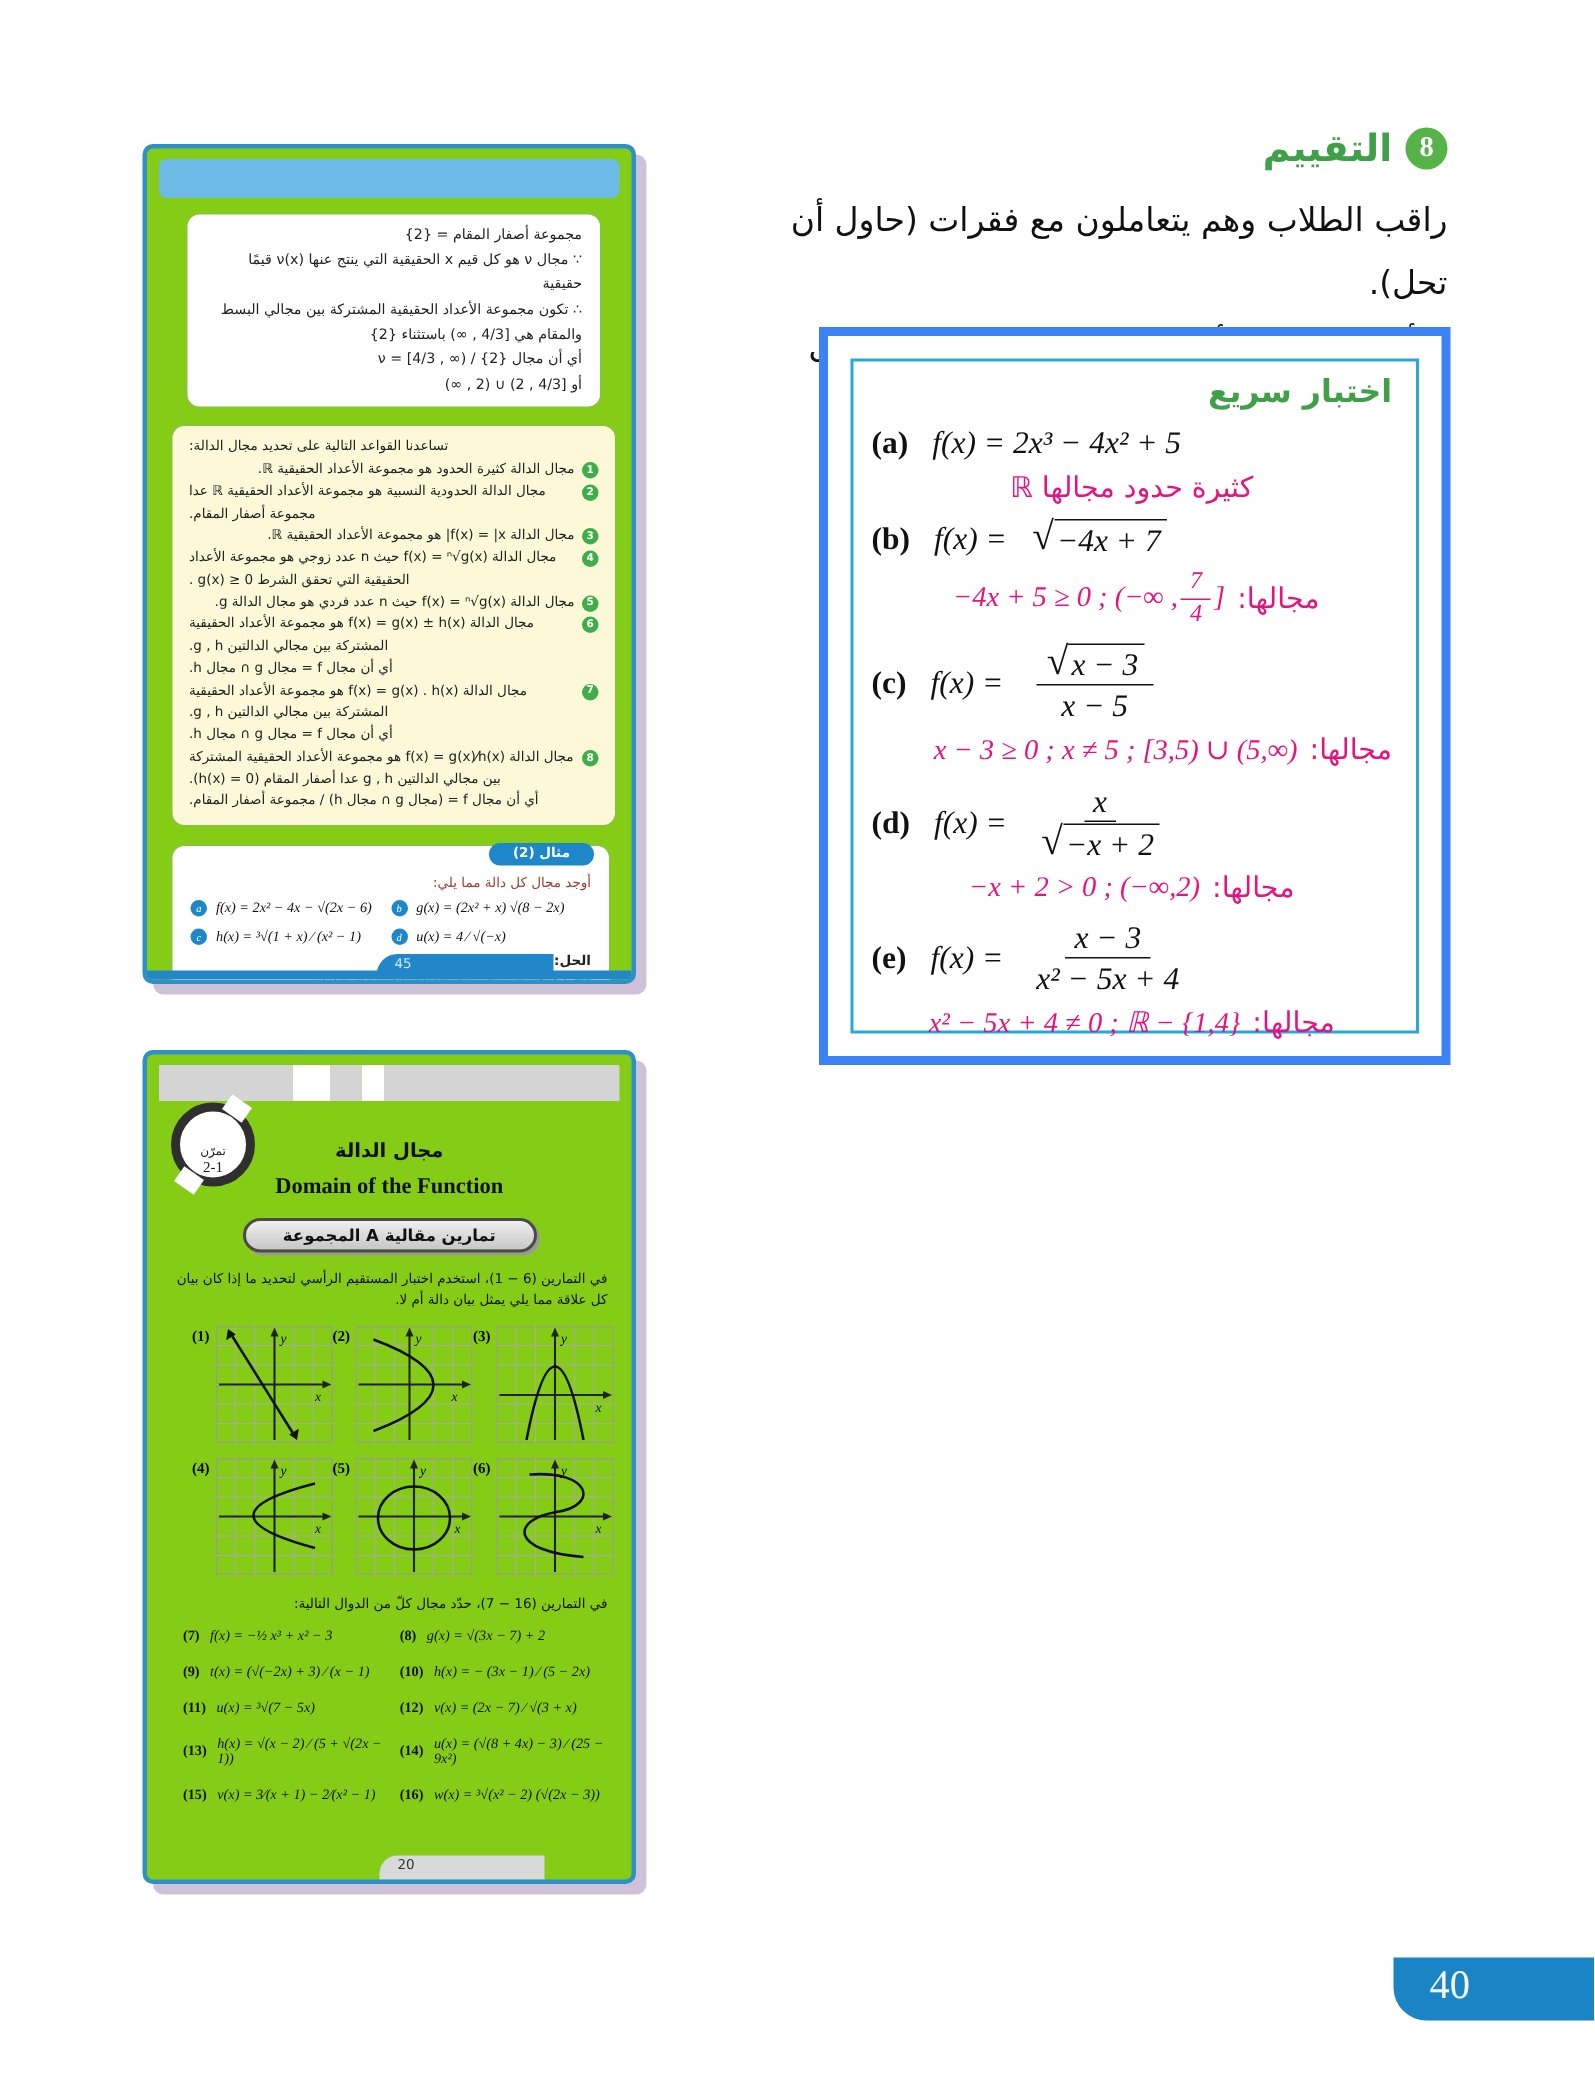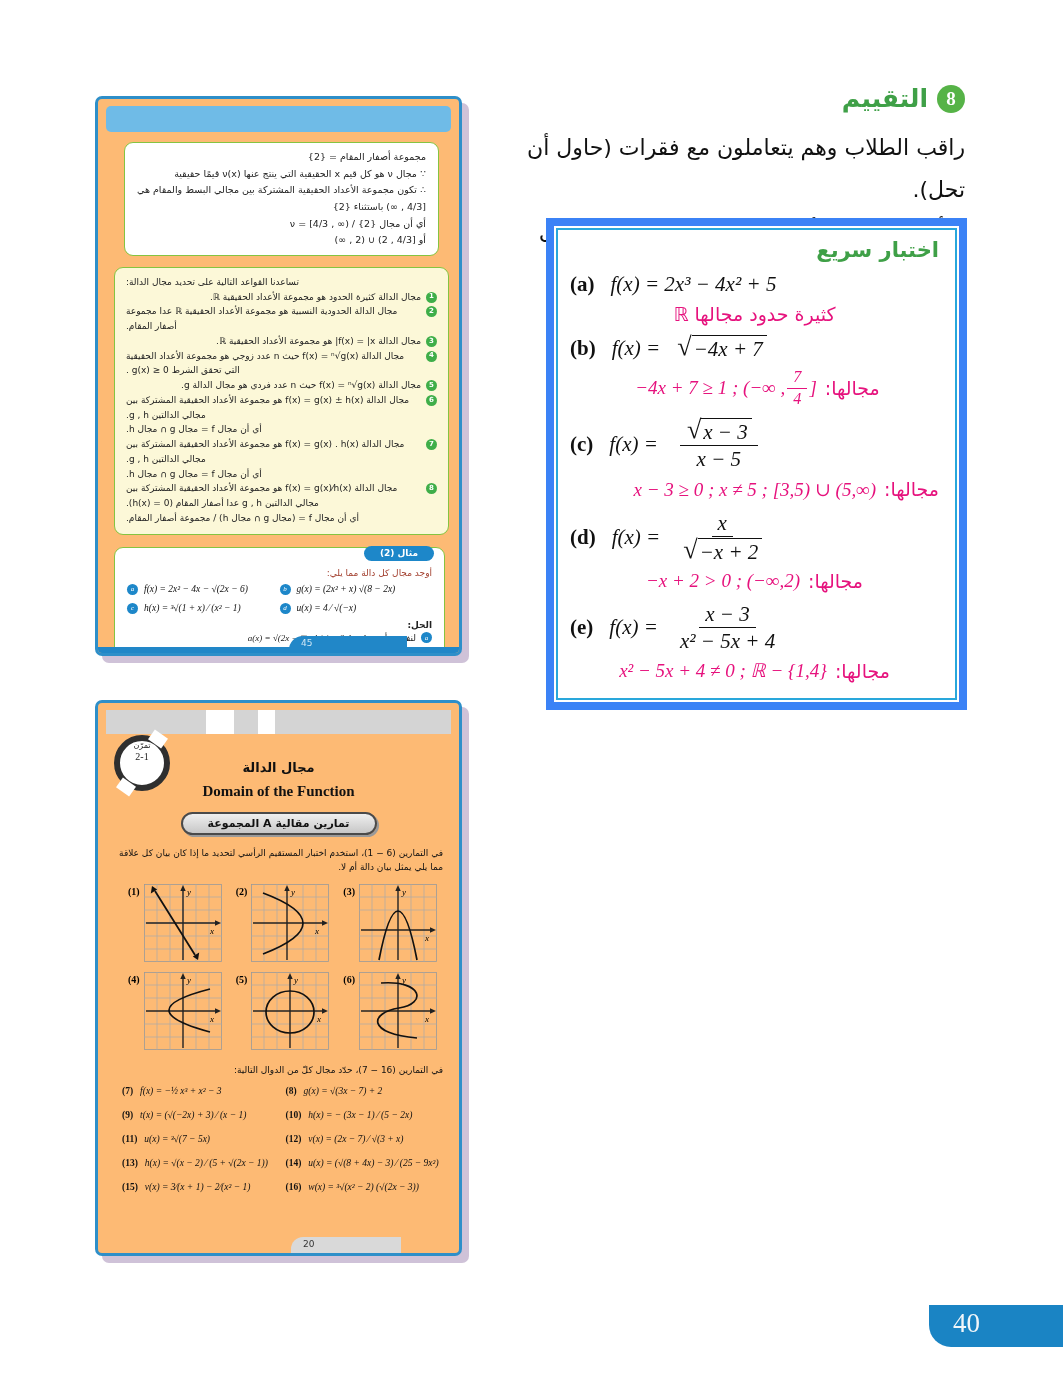--- a/index.html
+++ b/index.html
@@ -17,42 +17,42 @@
   .num-circle {
     width:28px; height:28px; border-radius:50%; background:#56b347; color:#fff;
     display:flex; align-items:center; justify-content:center;
     font-family:"Liberation Serif",serif; font-size:19px; font-weight:bold;
   }
   .assess-title { color:#3fa047; font-size:25px; font-weight:bold; }
   .assess-text { font-size:22px; line-height:42px; color:#111; text-align:right; }
 
   
   #quicktest { position:absolute; left:546px; top:218px; width:421px; height:492px;
-    border:8px solid #3b82f6; background:#fff; padding:2px; }
+    border:6px solid #3b82f6; background:#fff; padding:15px; }
   #quicktest-inner { border:2px solid #29a7db; height:100%; padding:8px 16px 6px 12px; direction:rtl; }
   .qt-title { color:#3fa047; font-size:21px; font-weight:bold; text-align:right; }
   .qt-prompt { font-size:21px; color:#111; text-align:right; margin-top:8px; }
   .qt-item { direction:ltr; display:flex; align-items:center; gap:16px; margin:10px 4px 0 0; color:#111; }
   .qt-label { font-family:"Liberation Serif",serif; font-weight:bold; font-size:21px; }
   .qt-f { font-size:21px; }
   .pink { color:#e6127d; }
   .qt-ans { direction:rtl; display:flex; align-items:center; justify-content:flex-start;
     gap:8px; font-size:19px; margin-top:6px; }
   .qt-ans .m { direction:ltr; display:inline-flex; align-items:center; }
   .sqrt { display:inline-flex; align-items:flex-start; }
   .sqrt .radical { font-style:normal; font-size:1.25em; line-height:1; margin-left:1px; transform:translateY(-1px); }
   .sqrt .rad { border-top:1.6px solid currentColor; padding:1px 4px 0 2px; }
   .frac { display:inline-flex; flex-direction:column; align-items:center; vertical-align:middle;
     line-height:1.15; margin:0 6px; }
   .frac .top { border-bottom:1.6px solid currentColor; padding:0 6px 1px; }
   .frac .bot { padding-top:1px; }
   .small-frac { font-size:0.85em; margin:0 2px; }
 
   
-  .thumb { position:absolute; left:95px; width:367px; background:#fdba74;
+  .thumb { position:absolute; left:95px; width:329px; background:#84cc16;
     border:3px solid #2e8fc9; border-radius:7px;
     box-shadow:7px 7px 0 0 #cfc2d8; overflow:hidden; }
   #thumb1 { top:96px; height:560px; }
   #thumb2 { top:700px; height:556px; }
 
   
   .t1-headerbar { margin:7px 8px 0; height:26px; background:#6fbbe7; border-radius:5px; }
   .greenbox { border:1.5px solid #85c441; border-radius:9px; background:#fff;
     direction:rtl; text-align:right; color:#222; }
   #t1-notes { margin:10px 20px 0 26px; padding:6px 12px; font-size:9.5px; line-height:1.75; }
@@ -85,21 +85,21 @@
 
   
   .t2-headerbar { margin:7px 8px 0; height:24px; display:flex; direction:rtl; gap:0; }
   .t2-seg { background:#d4d4d4; height:100%; }
   .t2-seg.s1 { width:51%; }
   .t2-gap { background:#fff; height:100%; }
   .t2-seg.s2 { width:7%; }
   .t2-seg.s3 { width:29%; }
   .lesson-badge { position:absolute; left:16px; top:32px; width:56px; height:56px;
     border-radius:50%; border:6px solid #2f2f2f; background:#fff;
-    display:flex; flex-direction:column; align-items:center; justify-content:flex-start;
+    display:flex; flex-direction:column; align-items:center; justify-content:flex-end;
     line-height:1.2; }
   .lesson-badge::before { content:""; position:absolute; top:-8px; right:-2px; width:16px;
     height:12px; background:#fff; transform:rotate(35deg); }
   .lesson-badge::after { content:""; position:absolute; bottom:-8px; left:-2px; width:16px;
     height:12px; background:#fff; transform:rotate(35deg); }
   .lesson-badge .lb1 { font-size:8px; color:#222; }
   .lesson-badge .lb2 { font-size:10px; color:#222; font-family:"Liberation Serif",serif; }
   .t2-title-ar { text-align:center; font-size:13px; font-weight:bold; color:#111; margin-top:26px; }
   .t2-title-en { text-align:center; font-size:15px; font-weight:bold;
     font-family:"Liberation Serif",serif; color:#111; margin-top:8px; }
@@ -157,21 +157,21 @@
         <span class="qt-label math-up">(b)</span>
         <span class="qt-f math">f(x) =</span>
         <span class="qt-f math sqrt">
             <span class="radical">√</span>
             <span class="rad">−4x + 7</span>
           </span>
       </div>
       <div class="qt-ans pink" style="justify-content:center; padding-left:6px;">
         <span>مجالها:</span>
         <span class="m math">
-          <span>−4x + 7 ≥ 1 ; (−∞ ,</span>
+          <span>−4x + 5 ≥ 0 ; (−∞ ,</span>
           <span class="frac small-frac">
             <span class="top">7</span>
             <span class="bot">4</span>
           </span>
           <span>]</span>
         </span>
       </div>
 
       <div class="qt-item">
         <span class="qt-label math-up">(c)</span>

